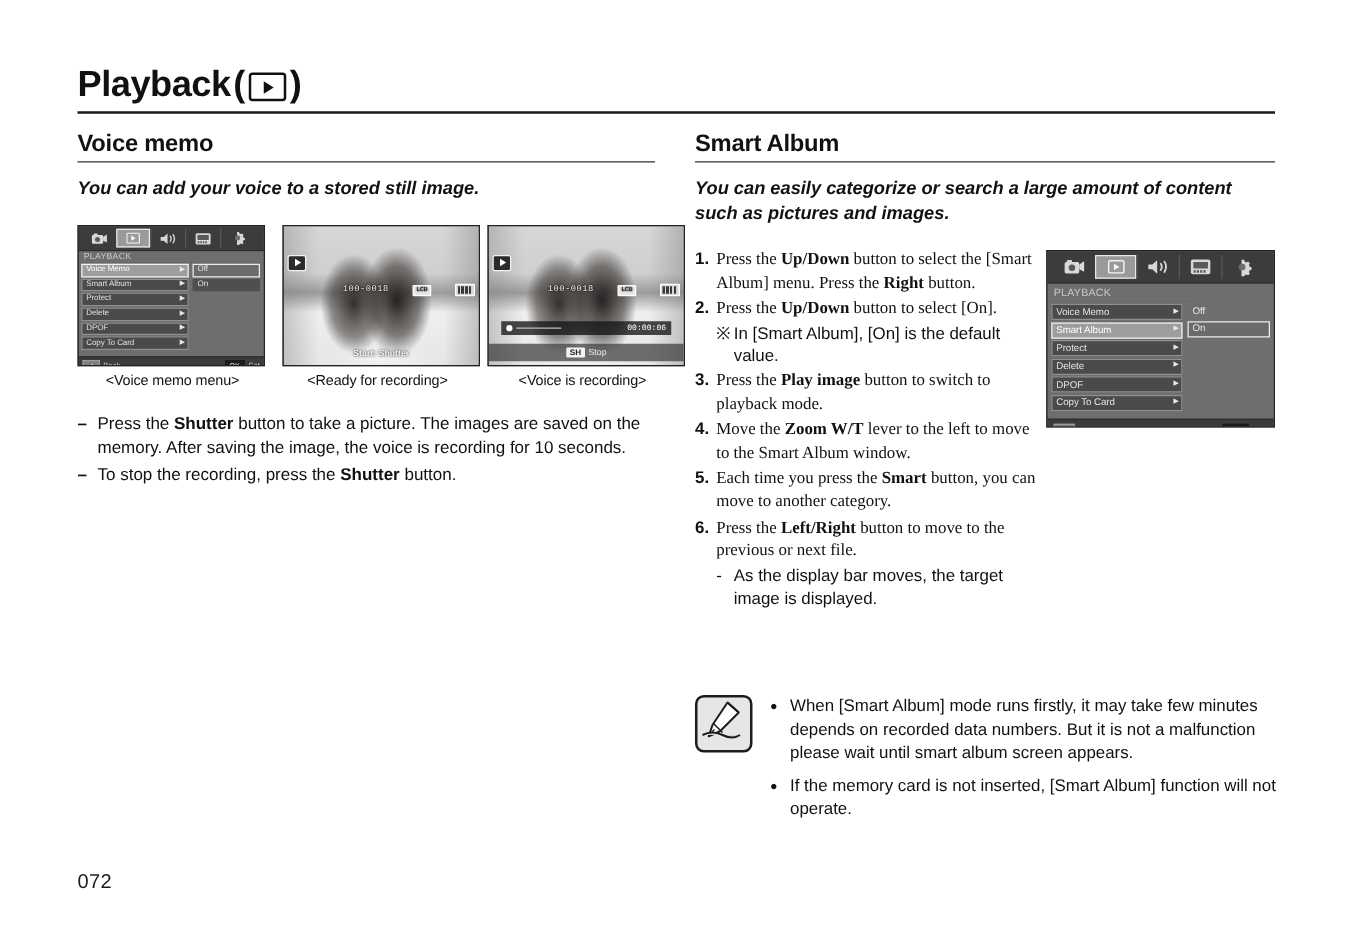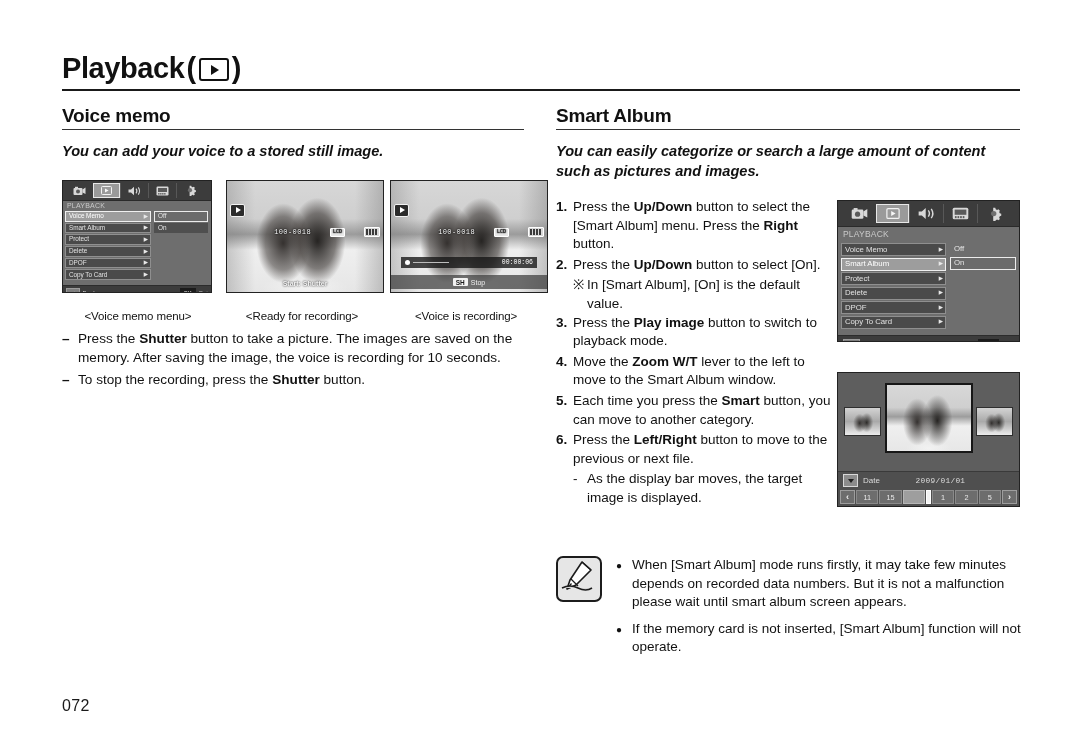--- a/index.html
+++ b/index.html
@@ -119,21 +119,21 @@
     box-sizing: border-box;
     overflow: hidden;
     font-size: 6px;
   }
   .lcd.wide { width: 158px; }
 
   .caption {
     text-align: center;
     font-size: 11.5px;
     color: #111;
-    margin-top: 17px;
+    margin-top: 6px;
     letter-spacing: -0.1px;
   }
 
   
   .menu-tabs {
     height: 19px;
     background: #3c3c3c;
     display: flex;
     align-items: center;
     padding: 0 3px;
@@ -400,21 +400,21 @@
   .step {
     display: flex;
     margin-bottom: 2px;
   }
   .step-n {
     width: 17px;
     flex: none;
     font-weight: bold;
     text-align: left;
   }
-  .step-t { flex: 1; }
+  .step-t { flex: 1; font-family: Liberation Serif, serif; }
   .sub {
     display: flex;
     margin-left: 17px;
   }
   .sub-m { width: 14px; flex: none; }
   .sub-t { flex: 1; }
 
   
   .rshot1 {
     position: absolute;
@@ -873,43 +873,20 @@
     </div>
     <div class="menu-foot">
       <span class="keybox">◄</span>
       <span>Back</span>
       <span class="foot-spacer"></span>
       <span class="keybox dark">OK</span>
       <span>Set</span>
     </div>
   </div>
 
-  <div class="rshot2">
-    <div class="sa-stage">
-      <div class="sa-thumb left"></div>
-      <div class="sa-main"></div>
-      <div class="sa-thumb right"></div>
-    </div>
-    <div class="sa-info">
-      <span class="sa-caret"></span>
-      <span>Date</span>
-      <span class="sa-date">2009/01/01</span>
-    </div>
-    <div class="sa-scroll">
-      <div class="sa-arrow">‹</div>
-      <div class="sa-cell">11</div>
-      <div class="sa-cell">15</div>
-      <div class="sa-cell blank"></div>
-      <div class="sa-cell marker"></div>
-      <div class="sa-cell">1</div>
-      <div class="sa-cell">2</div>
-      <div class="sa-cell">5</div>
-      <div class="sa-arrow">›</div>
-    </div>
-  </div>
 
   <div class="note">
     <div class="note-ico">
       <svg width="38" height="38" viewBox="0 0 38 38">
         <path d="M6 6 L22 6 L30 14 L30 30 L6 30 Z" fill="#e6e6e6"></path>
         <path d="M24 4 L33 12 L18 27 L9 31 L12 22 Z" fill="#ffffff" stroke="#1c1c1c" stroke-width="1.6" stroke-linejoin="round"></path>
         <path d="M24 4 L33 12" stroke="#1c1c1c" stroke-width="1.4"></path>
         <path d="M13 21 L20 28" stroke="#1c1c1c" stroke-width="1.2"></path>
         <path d="M9 31 L13.5 25.5" stroke="#1c1c1c" stroke-width="1.2"></path>
         <path d="M4 30 Q12 26 20 30 Q28 34 34 30" stroke="#1c1c1c" stroke-width="1.6" fill="#d6d6d6"></path>

